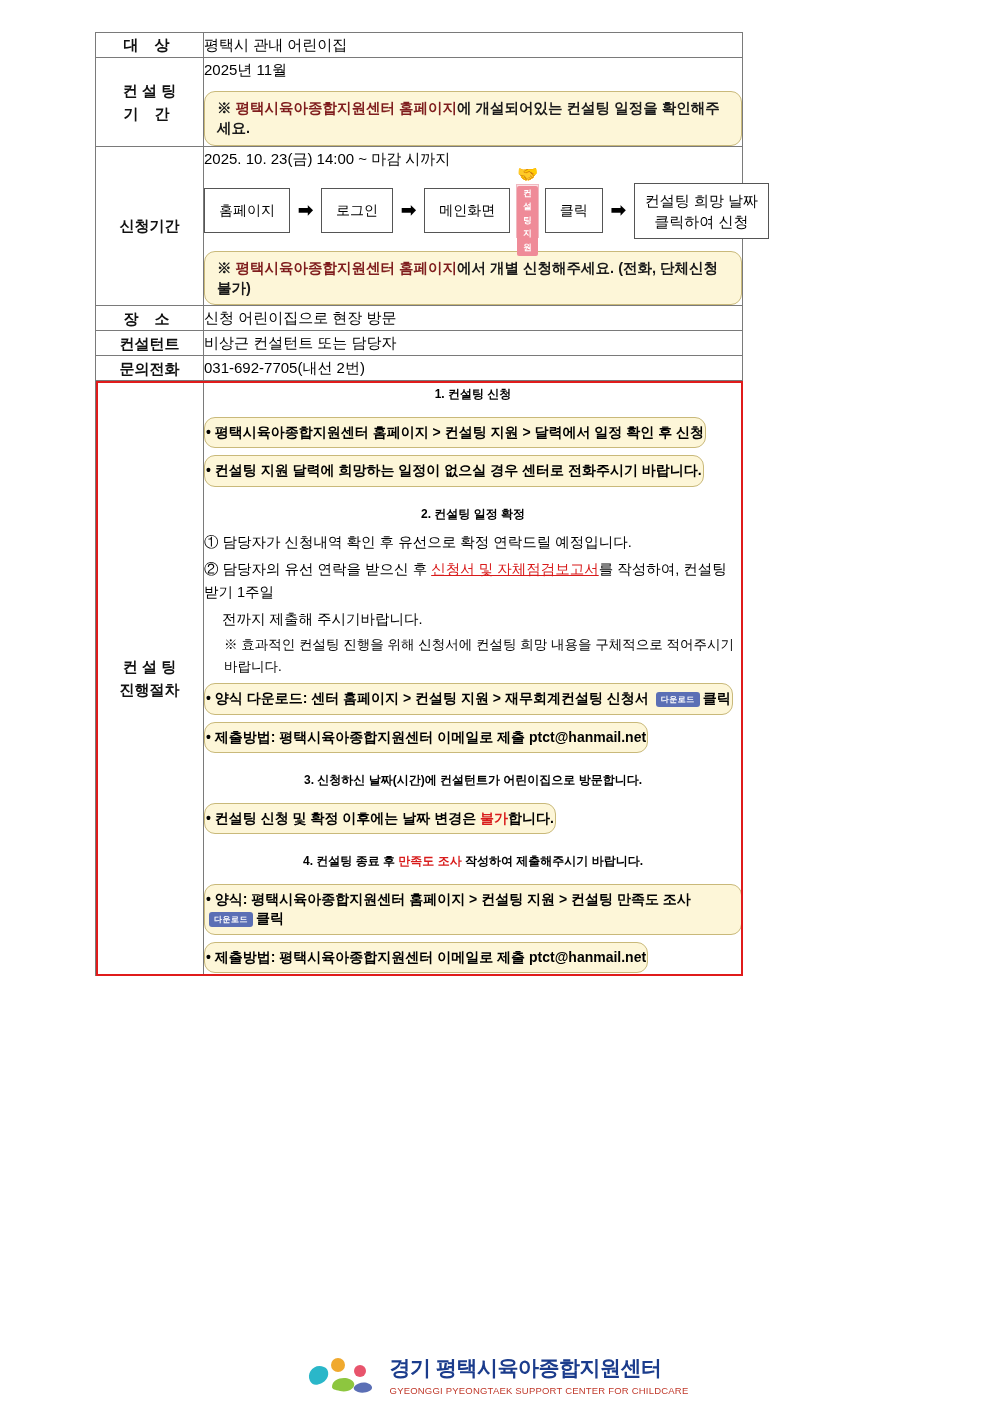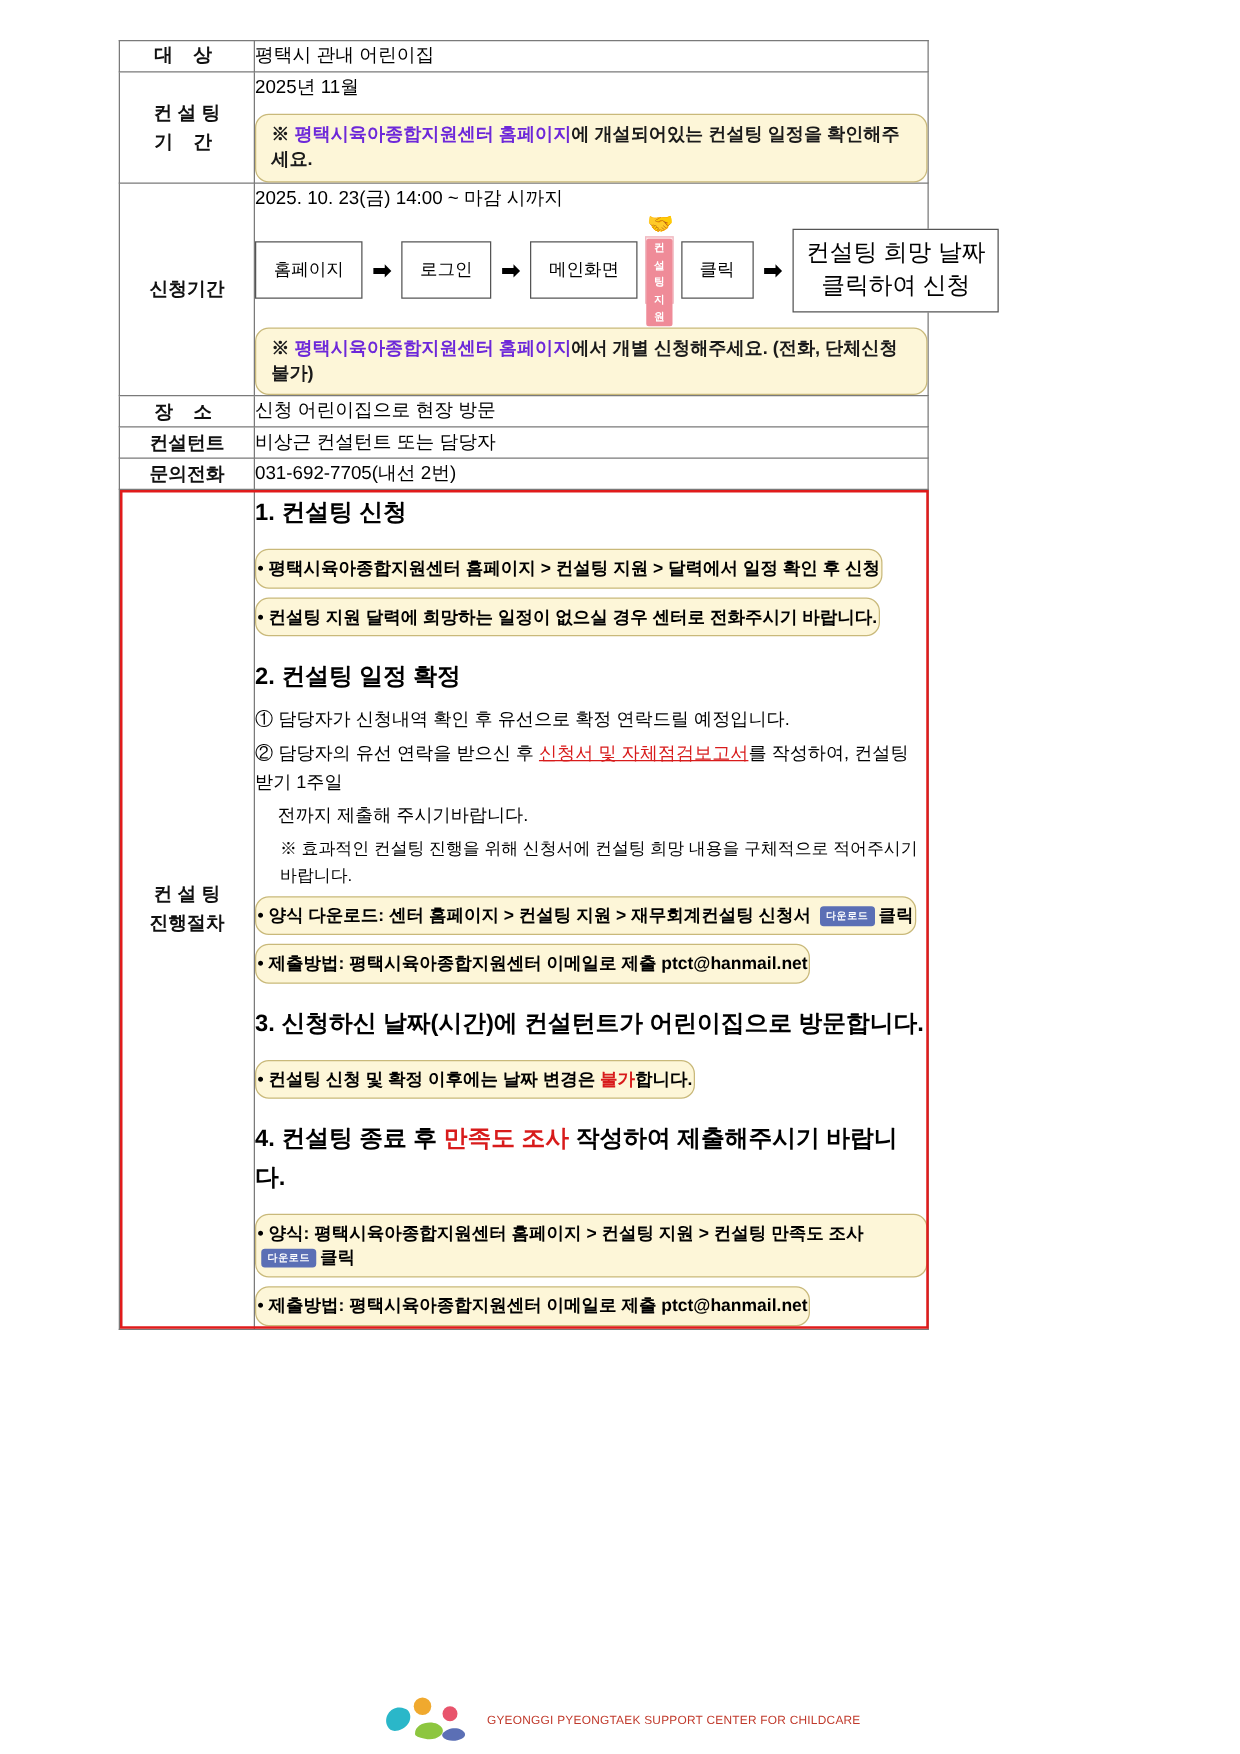--- a/index.html
+++ b/index.html
@@ -76,41 +76,41 @@
     background: #fdf6d8;
     border: 1px solid #c9b97a;
     border-radius: 11px;
     padding: 6px 12px;
     font-size: 14.5px;
     font-weight: bold;
     display: inline-block;
     line-height: 1.4;
     color: #1a1a1a;
   }
-  .note .blue { color: #6d28d9; }
+  .note .blue { color: #7f1d1d; }
 
   
   .flow {
     display: flex;
     align-items: center;
     margin-top: 12px;
     gap: 6px;
   }
   .flow-box {
     border: 1px solid #555;
     padding: 12px 14px;
     font-size: 14px;
     text-align: center;
     background: #fff;
     white-space: nowrap;
     line-height: 1.4;
   }
   .flow-box.tall {
     padding: 6px 10px;
-    font-size: 19px;
+    font-size: 15px;
   }
   .arrow {
     font-size: 18px;
     font-weight: bold;
     padding: 0 2px;
   }
   .banner {
     width: 112px;
     height: 52px;
     background: linear-gradient(180deg,#fbe3e6 0%, #f9d3d8 100%);
@@ -140,22 +140,23 @@
   }
 
   
   td.proc {
     padding: 14px 16px 16px 16px;
     font-size: 14.5px;
     line-height: 1.62;
   }
   .proc-head {
     font-weight: bold;
-    font-size: 19px;
+    font-size: 12px;
     margin: 4px 0 7px 0;
+    text-align: center;
   }
   .proc-sub {
     margin: 2px 0 3px 0;
     font-size: 14.5px;
   }
   .proc-sub .redu { color: #d81b1b; text-decoration: underline; }
   .indent { padding-left: 18px; }
   .small-note {
     font-size: 13.5px;
     padding-left: 20px;
@@ -350,17 +351,18 @@
     <div class="logo-mark">
       <svg width="74" height="44" viewBox="0 0 74 44">
         <path d="M6 28 C2 20, 10 10, 20 14 C26 16, 26 26, 18 30 C12 33, 8 32, 6 28 Z" fill="#2ab7c9"></path>
         <circle cx="34" cy="12" r="7" fill="#f0a92e"></circle>
         <path d="M28 34 C28 24, 46 22, 50 30 C52 35, 44 40, 36 38 C31 37, 28 36, 28 34 Z" fill="#8dc63f"></path>
         <circle cx="56" cy="18" r="6" fill="#e8546c"></circle>
         <path d="M50 34 C54 28, 66 28, 68 34 C69 38, 60 41, 54 39 C51 38, 49 36, 50 34 Z" fill="#5b6fb5"></path>
       </svg>
     </div>
     <div>
+      <div class="logo-text-main">경기 평택시육아종합지원센터</div>
       <div class="logo-text-sub">GYEONGGI PYEONGTAEK SUPPORT CENTER FOR CHILDCARE</div>
     </div>
   </div>
 
 </div>
 
 </body></html>

